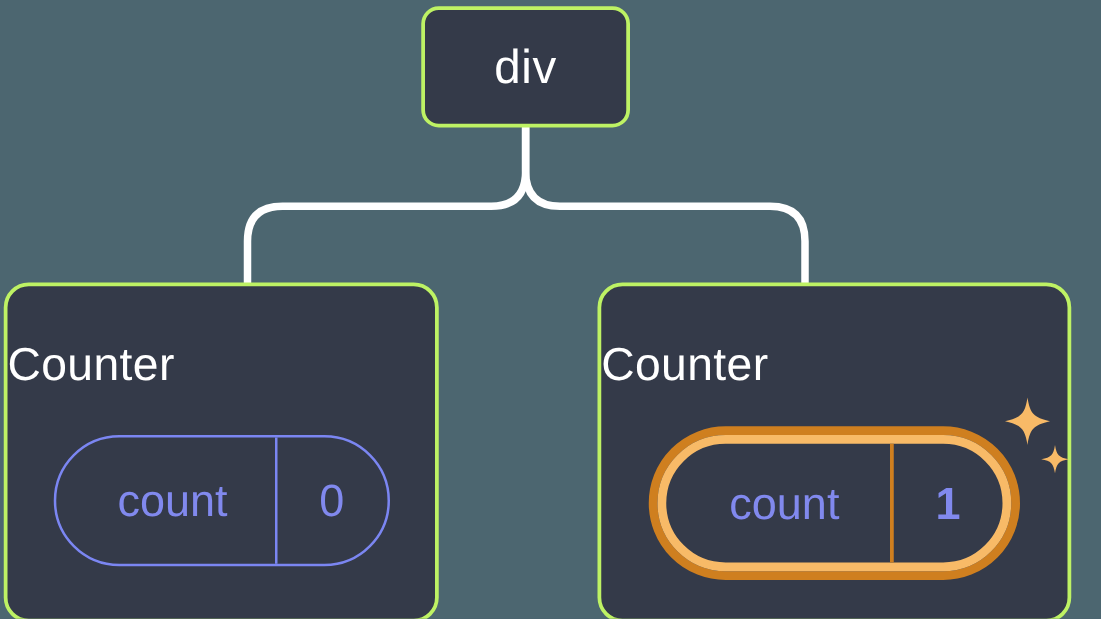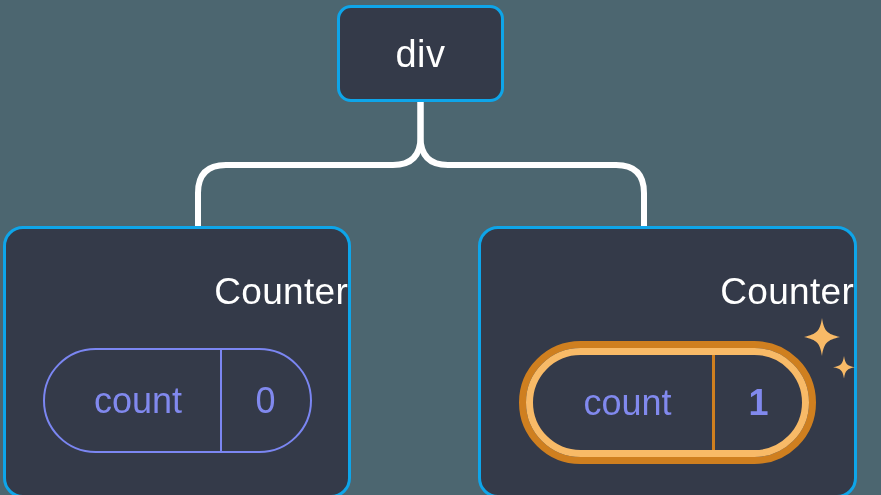--- a/index.html
+++ b/index.html
@@ -28,21 +28,21 @@
     top: 0;
     width: 881px;
     height: 495px;
     pointer-events: none;
   }
 
   
   .node-box {
     position: absolute;
     background: #343a49;
-    border: 3px solid #0ea5e9;
+    border: 3px solid #bef264;
     border-radius: 18px;
     box-sizing: border-box;
   }
 
   
   #root-node {
     left: 337px;
     top: 5px;
     width: 167px;
     height: 97px;
@@ -65,21 +65,21 @@
     height: 272px;
     border-radius: 20px;
     padding-top: 44px;
     box-sizing: border-box;
   }
   #component-left  { left: 3px;   width: 348px; }
   #component-right { left: 478px; width: 379px; }
 
   .component-title {
     display: block;
-    text-align: right;
+    text-align: left;
     color: #ffffff;
     font-size: 37px;
     font-weight: 400;
     letter-spacing: 0.3px;
     line-height: 1;
   }
 
   
   .pill-wrap {
     position: absolute;

